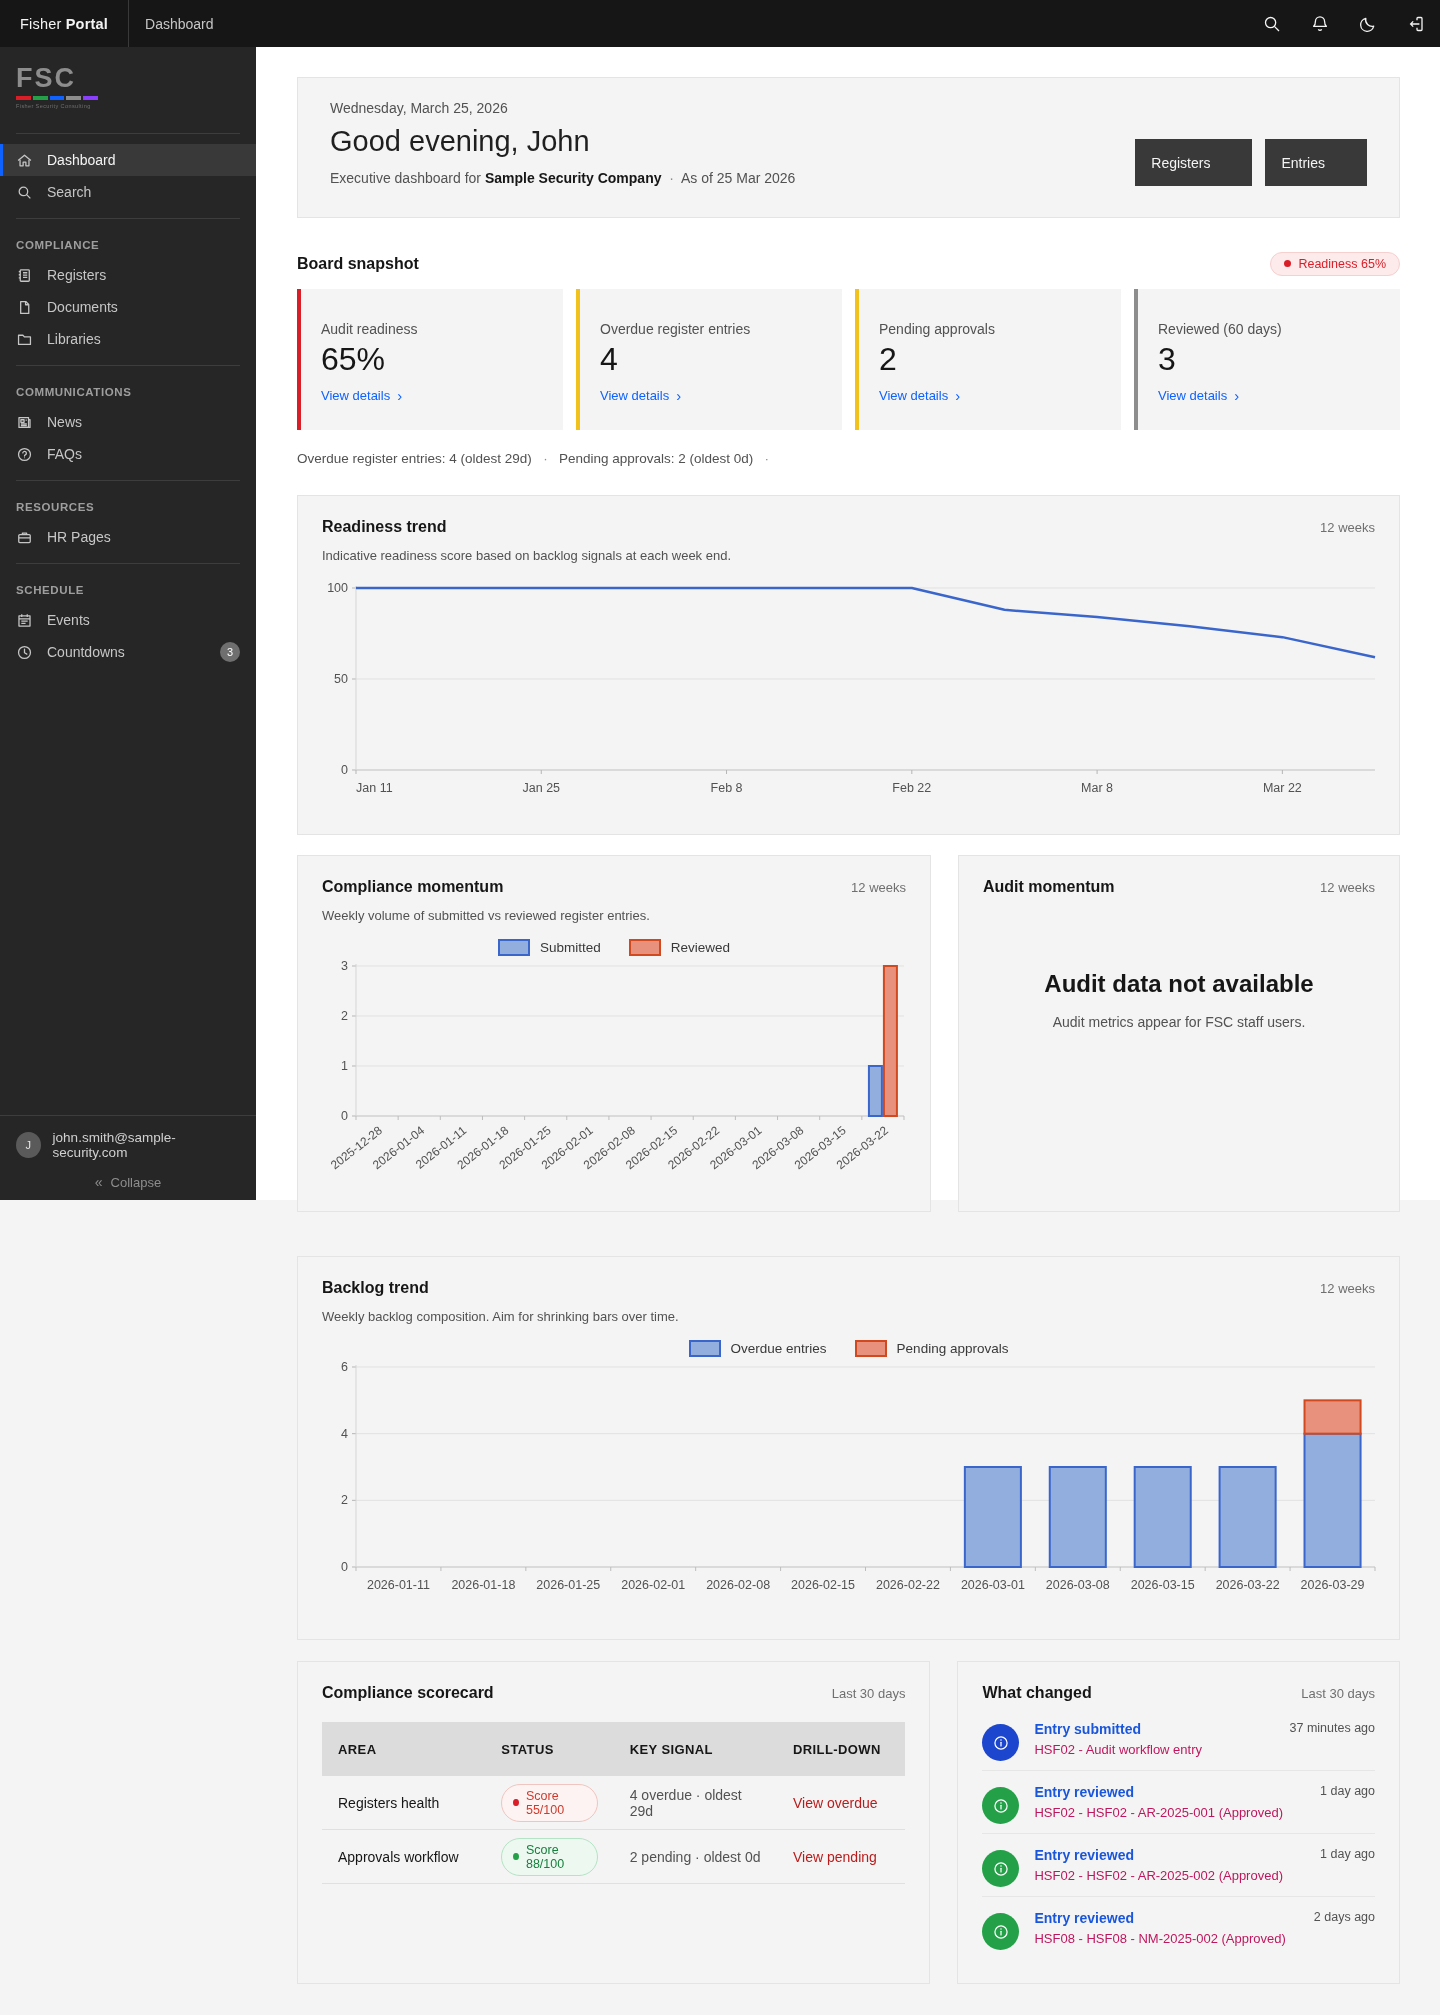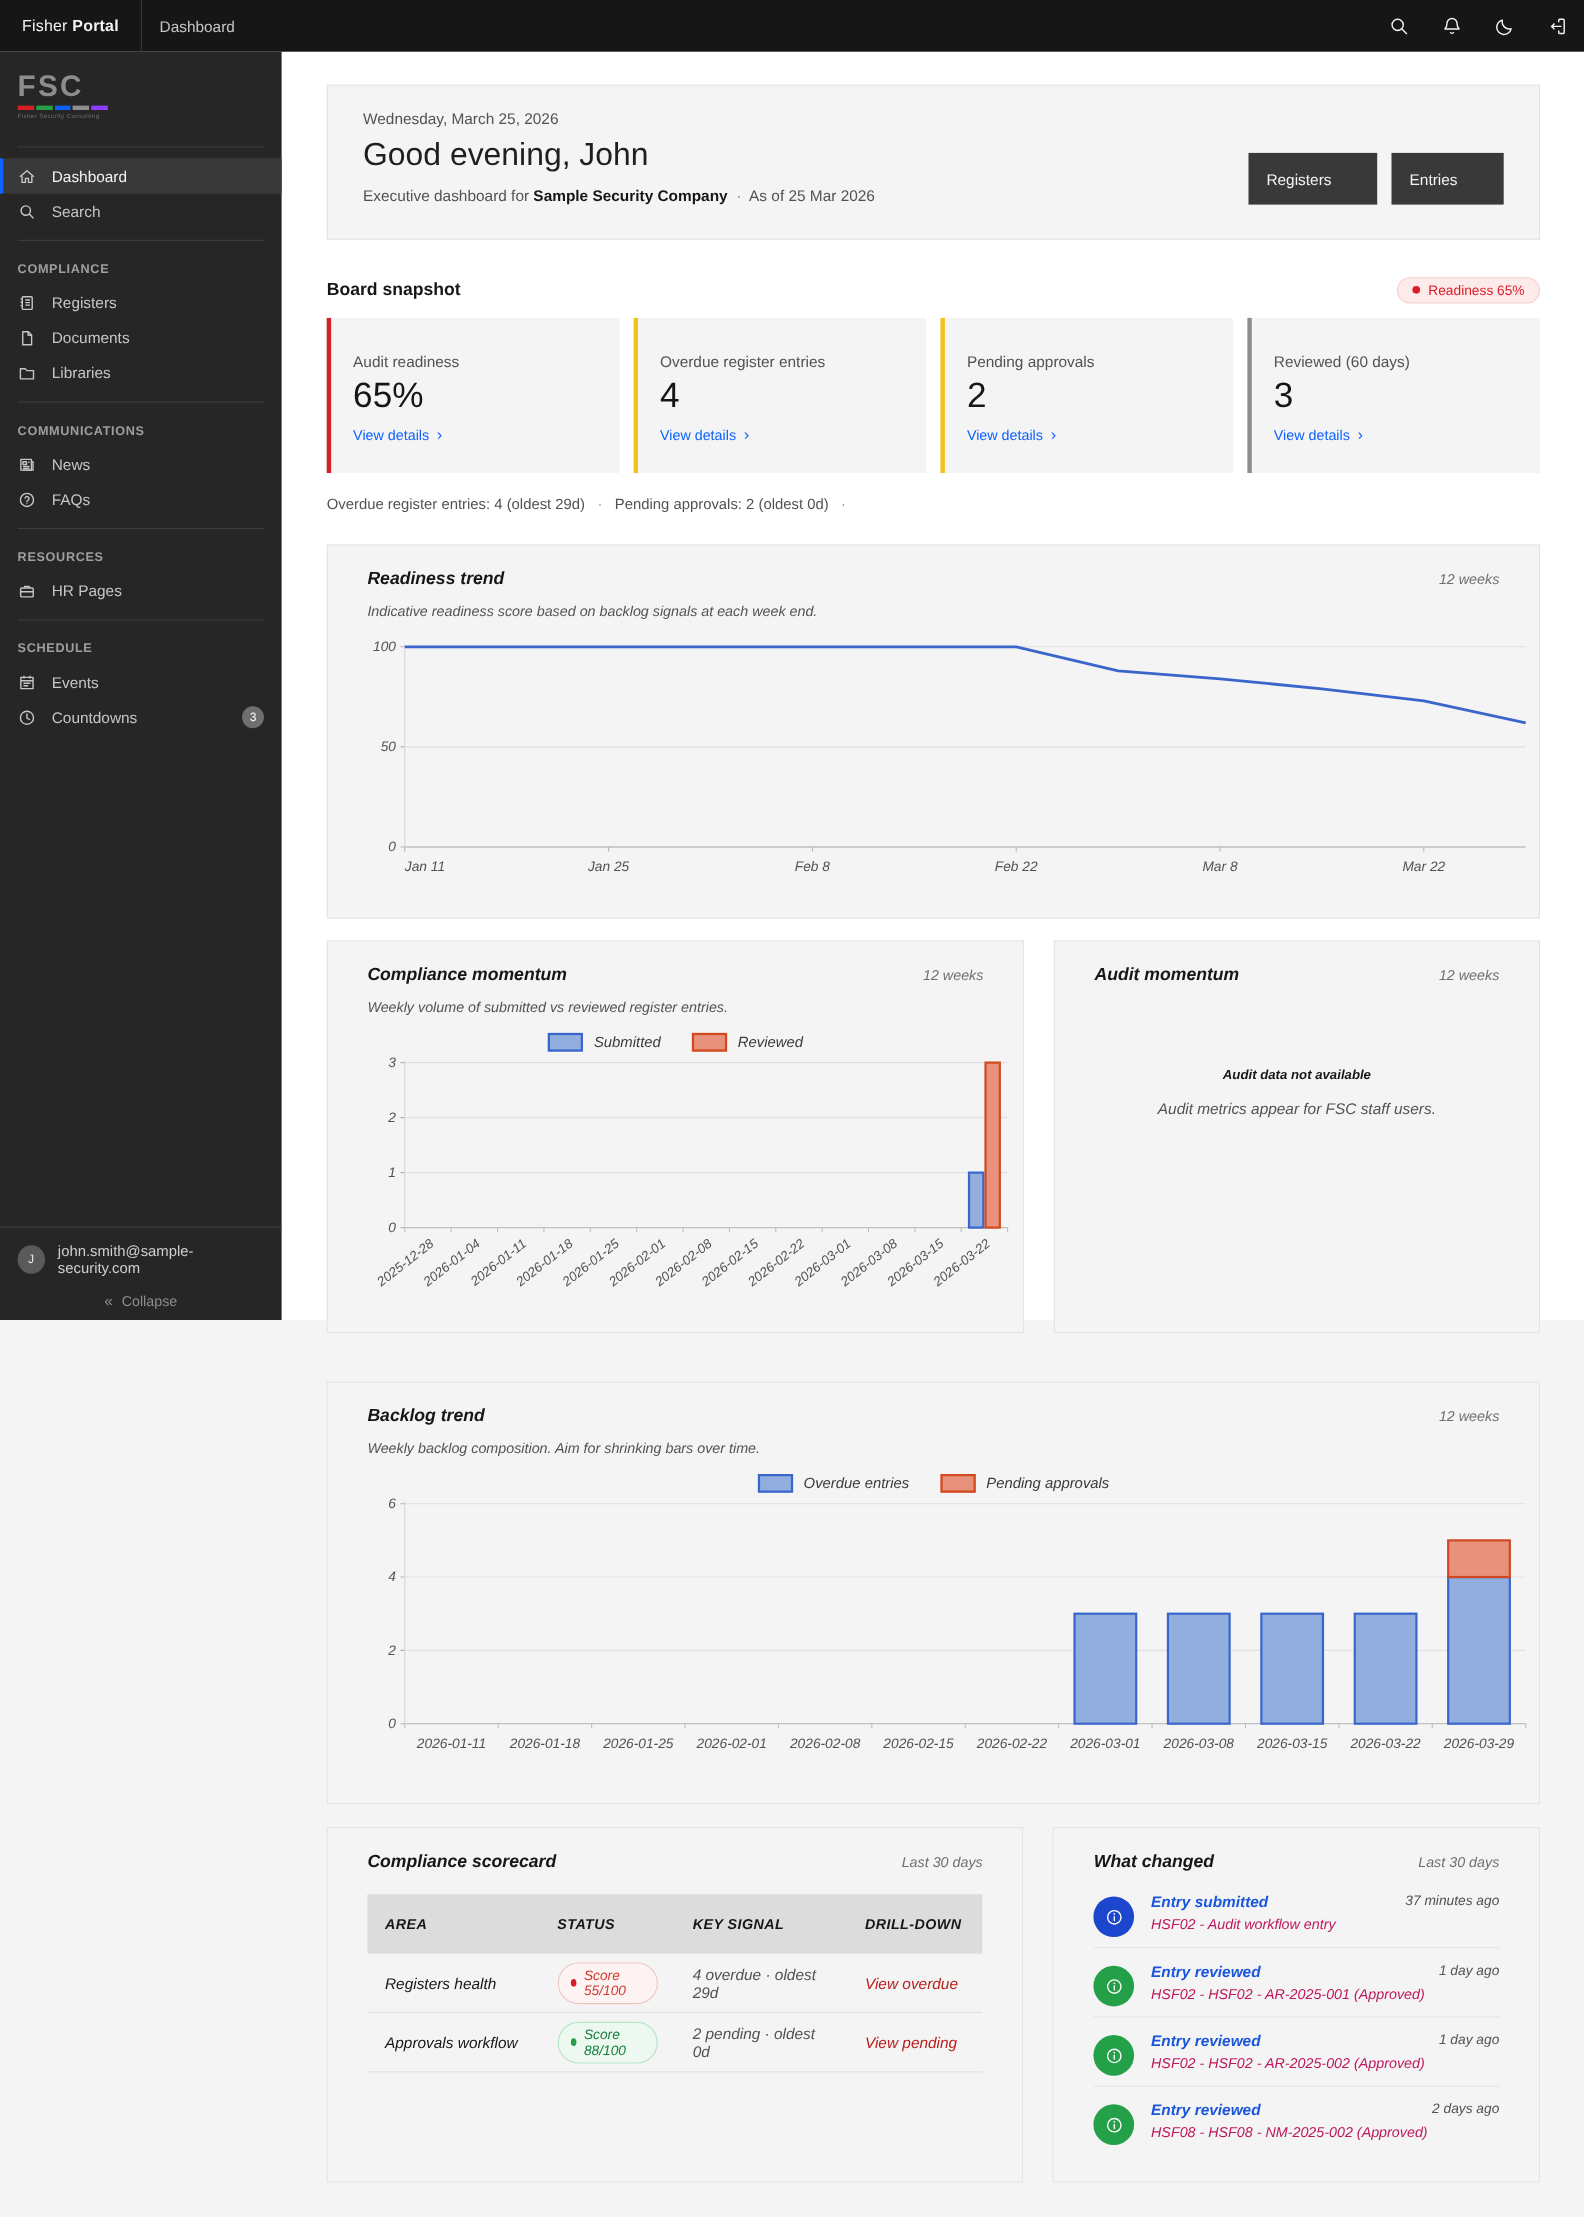--- a/index.html
+++ b/index.html
@@ -57,36 +57,36 @@
   .dot{width:7px;height:7px;border-radius:50%;display:inline-block;}
   
   .cards-row{display:flex;gap:13px;margin-bottom:21px;}
   .kpi-card{flex:1;height:141px;background:#f4f4f4;border-left:4px solid #8d8d8d;padding:20px 20px;box-sizing:border-box;}
   .kpi-label{font-size:14px;color:#525252;margin-top:12px;}
   .kpi-value{font-size:32px;font-weight:300;color:#161616;margin-top:4px;}
   .kpi-link{font-size:13px;color:#0f62fe;margin-top:10px;display:flex;align-items:center;gap:7px;cursor:pointer;}
   .kpi-link .chev{font-size:15px;line-height:1;}
   .summary-line{font-size:13.5px;color:#525252;height:18px;margin-bottom:26px;}
   
-  .chart-card{padding:22px 36px;margin-bottom:20px;font-style:italic;}
+  .chart-card{padding:22px 24px;margin-bottom:20px;}
   .chart-head{display:flex;justify-content:space-between;align-items:baseline;}
   .chart-title{font-size:16px;font-weight:700;color:#161616;}
   .chart-period{font-size:13px;color:#6f6f6f;}
   .chart-sub{font-size:13px;color:#525252;margin-top:12px;}
   .legend{display:flex;justify-content:center;gap:28px;margin-top:16px;align-items:center;}
   .legend-item{display:flex;align-items:center;gap:10px;font-size:13.5px;color:#393939;}
   .swatch{width:32px;height:17px;box-sizing:border-box;}
   .two-col{display:flex;gap:27px;margin-bottom:28px;}
   .col-left{width:634px;}
   .col-right{width:443px;}
   #readiness-card{height:340px;}
   #momentum-card,#audit-card{height:357px;margin-bottom:16px;}
   #backlog-card{height:384px;margin-bottom:21px;}
   .empty-panel{text-align:center;margin-top:74px;}
-  .empty-title{font-size:12px;font-weight:700;color:#161616;}
+  .empty-title{font-size:24px;font-weight:700;color:#161616;}
   .empty-sub{font-size:14px;color:#525252;margin-top:16px;}
   
   .bottom-row{display:flex;gap:27px;}
   #scorecard-card,#changed-card{height:323px;margin-bottom:0;}
   .table{margin-top:20px;}
   .thead{display:grid;grid-template-columns:28% 22% 28% 22%;background:#dcdcdc;height:54px;align-items:center;}
   .th{font-size:13px;font-weight:700;letter-spacing:.4px;color:#161616;padding:0 16px;}
   .trow{display:grid;grid-template-columns:28% 22% 28% 22%;height:53px;align-items:center;border-bottom:1px solid #e0e0e0;}
   .td{font-size:14px;color:#161616;padding:0 16px;}
   .td.sig{color:#525252;}

